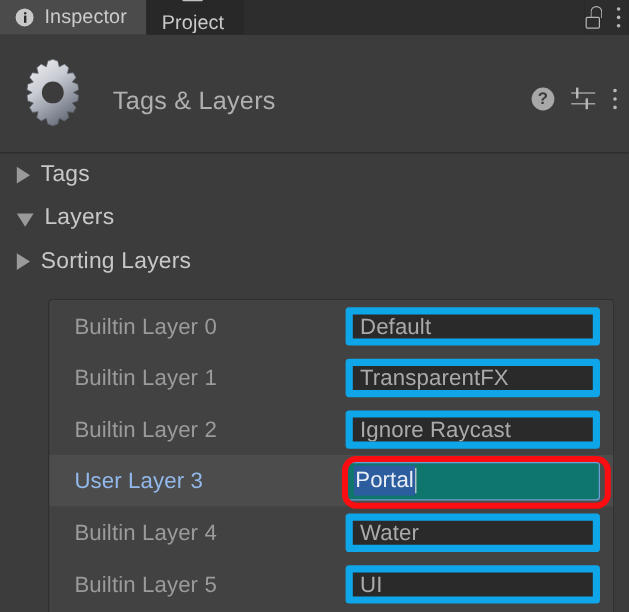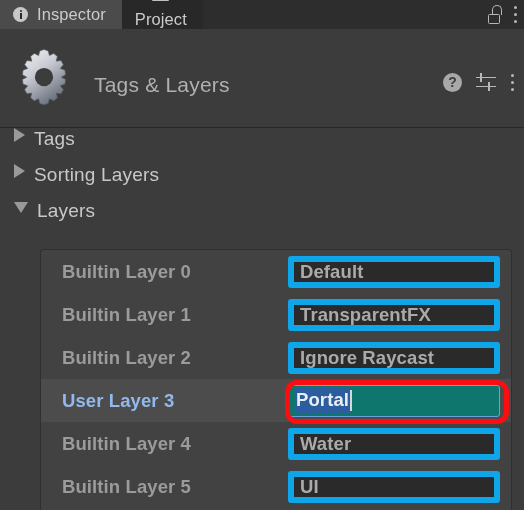--- a/index.html
+++ b/index.html
@@ -229,21 +229,21 @@
     position: absolute;
     left: 0; top: 128px;
     width: 524px; height: 382px;
     background: #3c3c3c;
   }
 
   .foldout {
     position: relative;
     height: 36px;
     display: flex;
-    align-items: flex-start;
+    align-items: center;
     padding-left: 14px;
     cursor: default;
   }
   .arrow {
     width: 0; height: 0;
     flex: 0 0 auto;
     margin-right: 9px;
   }
   .arrow.closed {
     border-top: 7px solid transparent;
@@ -275,21 +275,20 @@
     border-radius: 4px 4px 0 0;
     box-sizing: border-box;
     overflow: hidden;
   }
   .layer-row {
     position: relative;
     height: 43px;
     display: flex;
     align-items: center;
     box-sizing: border-box;
-    font-weight: bold;
   }
   .layer-row.selected {
     background: #4c4c4c;
   }
   .layer-label {
     position: absolute;
     left: 21px;
     font-size: 18.5px;
     color: #9b9b9b;
     letter-spacing: .1px;
@@ -428,27 +427,27 @@
   <div class="sep-line"></div>
 
   <div class="panel-body">
 
     <div class="foldout" style="top:0">
       <span class="arrow closed"></span>
       <span class="foldout-label">Tags</span>
     </div>
 
     <div class="foldout">
+      <span class="arrow open"></span>
+      <span class="foldout-label">Layers</span>
+    </div>
+
+    <div class="foldout">
       <span class="arrow closed"></span>
       <span class="foldout-label">Sorting Layers</span>
-    </div>
-
-    <div class="foldout">
-      <span class="arrow open"></span>
-      <span class="foldout-label">Layers</span>
     </div>
 
     <div class="layers-box">
 
       <div class="layer-row">
         <span class="layer-label">Builtin Layer 0</span>
         <span class="layer-field">
           <span class="field-text">Default</span>
         </span>
       </div>

